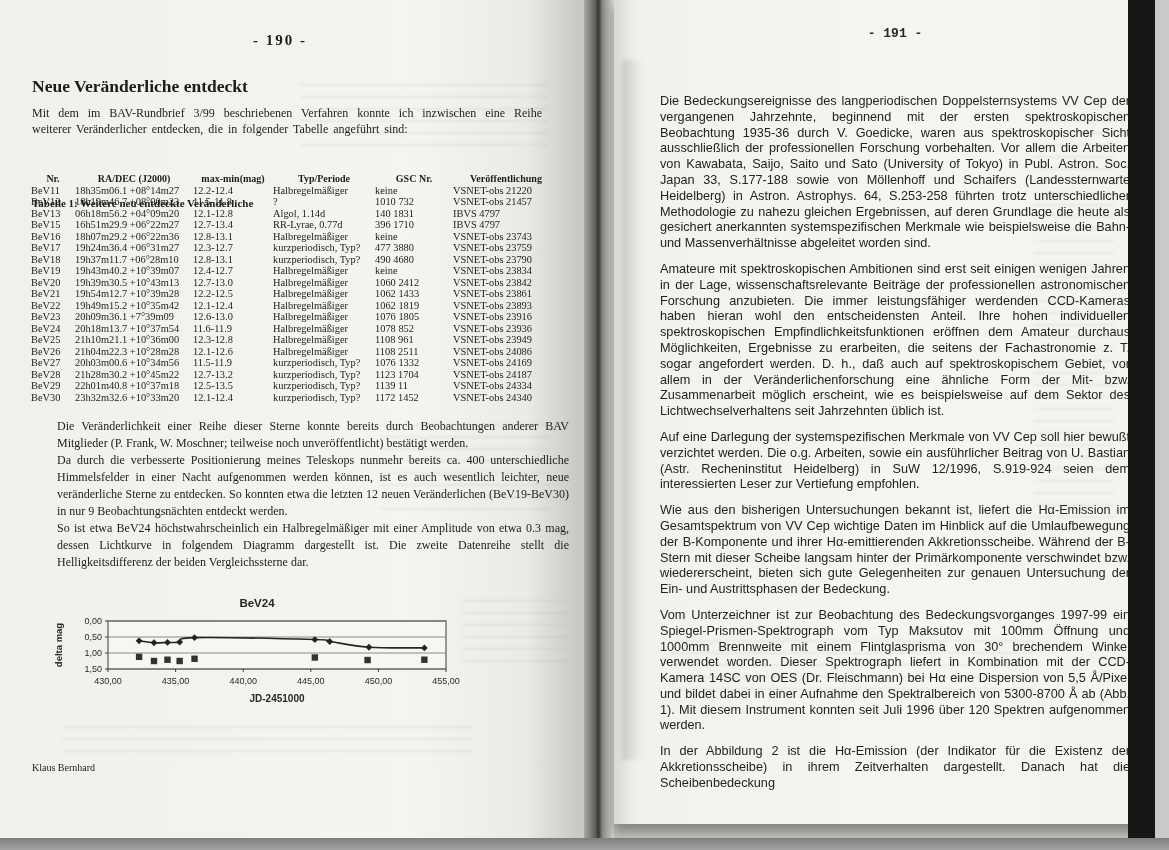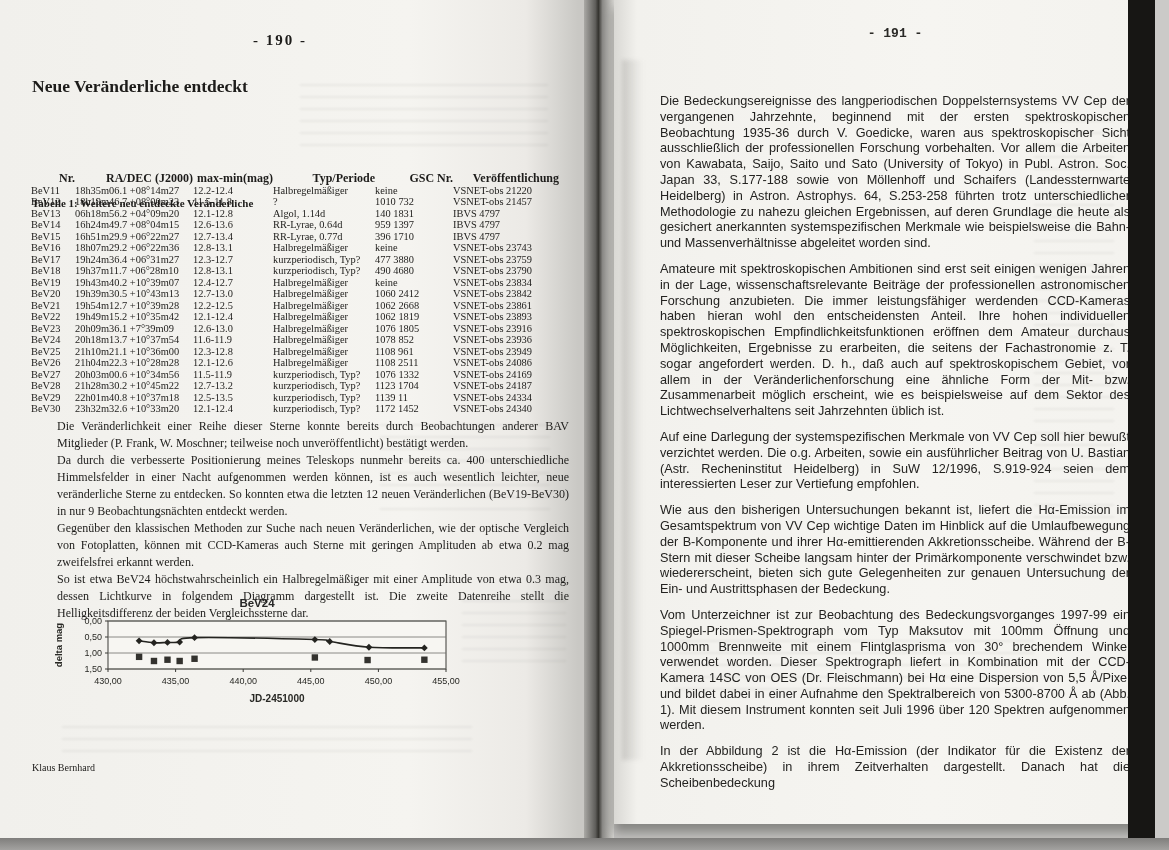--- a/index.html
+++ b/index.html
@@ -23,21 +23,21 @@
   .pageno-l{position:absolute;left:0;top:32px;width:560px;text-align:center;
     font-weight:700;font-size:15px;letter-spacing:2px;}
   .title-l{position:absolute;left:32px;top:64px;font-weight:700;font-size:17.5px;margin-top:12px;}
   .intro{position:absolute;left:32px;top:106px;width:510px;font-size:12px;line-height:15.5px;
     text-align:justify;word-spacing:2px;}
   .table-title{position:absolute;left:32px;top:158px;font-weight:700;font-size:11px;margin-top:39px;}
   .startable{position:absolute;left:31px;top:173px;border-collapse:collapse;table-layout:fixed;
     font-size:10.4px;line-height:11.5px;}
   .startable col.c0{width:44px}.startable col.c1{width:118px}.startable col.c2{width:80px}
   .startable col.c3{width:102px}.startable col.c4{width:78px}.startable col.c5{width:106px}
-  .startable th{font-weight:700;text-align:right;padding:0;white-space:nowrap;font-size:12px;}
+  .startable th{font-weight:700;text-align:center;padding:0;white-space:nowrap;font-size:10px;}
   .startable td{padding:0;white-space:nowrap;overflow:hidden;}
   .paras-l{position:absolute;left:32px;top:418px;width:512px;font-size:12px;line-height:17px;
     text-align:justify;margin-left:25px;}
   .paras-l p{margin:0;}
   .figure{position:absolute;left:50px;top:597px;width:414px;height:128px;margin:0;}
   .chart-title{text-align:center;font-family:"Liberation Sans",sans-serif;
     font-weight:700;font-size:11.5px;color:#262626;margin-bottom:2px;}
   .signature{position:absolute;left:32px;top:762px;font-size:10px;}
 
   
@@ -59,20 +59,21 @@
   svg text{font-family:"Liberation Sans",sans-serif;fill:#282824;}
 </style>
 </head>
 <body>
 
 <div class="scan">
 
   <div class="page left">
     <div class="pageno-l">- 190 -</div>
     <div class="title-l">Neue Veränderliche entdeckt</div>
+    <div class="intro">Mit dem im BAV-Rundbrief 3/99 beschriebenen Verfahren konnte ich inzwischen eine Reihe weiterer Veränderlicher entdecken, die in folgender Tabelle angeführt sind:</div>
     <div class="table-title">Tabelle 1: Weitere neu entdeckte Veränderliche</div>
     <table class="startable">
       <colgroup>
           <col class="c0">
           <col class="c1">
           <col class="c2">
           <col class="c3">
           <col class="c4">
           <col class="c5">
         </colgroup>
@@ -105,28 +106,20 @@
           </tr>
           <tr>
             <td>BeV13</td>
             <td>06h18m56.2 +04°09m20</td>
             <td>12.1-12.8</td>
             <td>Algol, 1.14d</td>
             <td>140 1831</td>
             <td>IBVS 4797</td>
           </tr>
           <tr>
-            <td>BeV14</td>
-            <td>16h24m49.7 +08°04m15</td>
-            <td>12.6-13.6</td>
-            <td>RR-Lyrae, 0.64d</td>
-            <td>959 1397</td>
-            <td>IBVS 4797</td>
-          </tr>
-          <tr>
             <td>BeV15</td>
             <td>16h51m29.9 +06°22m27</td>
             <td>12.7-13.4</td>
             <td>RR-Lyrae, 0.77d</td>
             <td>396 1710</td>
             <td>IBVS 4797</td>
           </tr>
           <tr>
             <td>BeV16</td>
             <td>18h07m29.2 +06°22m36</td>
@@ -165,21 +158,21 @@
             <td>12.7-13.0</td>
             <td>Halbregelmäßiger</td>
             <td>1060 2412</td>
             <td>VSNET-obs 23842</td>
           </tr>
           <tr>
             <td>BeV21</td>
             <td>19h54m12.7 +10°39m28</td>
             <td>12.2-12.5</td>
             <td>Halbregelmäßiger</td>
-            <td>1062 2668</td>
+            <td>1062 1433</td>
             <td>VSNET-obs 23861</td>
           </tr>
           <tr>
             <td>BeV22</td>
             <td>19h49m15.2 +10°35m42</td>
             <td>12.1-12.4</td>
             <td>Halbregelmäßiger</td>
             <td>1062 1819</td>
             <td>VSNET-obs 23893</td>
           </tr>
@@ -245,21 +238,20 @@
             <td>12.1-12.4</td>
             <td>kurzperiodisch, Typ?</td>
             <td>1172 1452</td>
             <td>VSNET-obs 24340</td>
           </tr>
         </tbody>
     </table>
     <div class="paras-l" id="left-paras">
         <p>Die Veränderlichkeit einer Reihe dieser Sterne konnte bereits durch Beobachtungen anderer BAV Mitglieder (P. Frank, W. Moschner; teilweise noch unveröffentlicht) bestätigt werden.</p>
         <p>Da durch die verbesserte Positionierung meines Teleskops nunmehr bereits ca. 400 unterschiedliche Himmelsfelder in einer Nacht aufgenommen werden können, ist es auch wesentlich leichter, neue veränderliche Sterne zu entdecken. So konnten etwa die letzten 12 neuen Veränderlichen (BeV19-BeV30) in nur 9 Beobachtungsnächten entdeckt werden.</p>
-        <p>Gegenüber den klassischen Methoden zur Suche nach neuen Veränderlichen, wie der optische Vergleich von Fotoplatten, können mit CCD-Kameras auch Sterne mit geringen Amplituden ab etwa 0.2 mag zweifelsfrei erkannt werden.</p>
         <p>So ist etwa BeV24 höchstwahrscheinlich ein Halbregelmäßiger mit einer Amplitude von etwa 0.3 mag, dessen Lichtkurve in folgendem Diagramm dargestellt ist. Die zweite Datenreihe stellt die Helligkeitsdifferenz der beiden Vergleichssterne dar.</p>
       </div>
     <figure class="figure">
       <div class="chart-title">BeV24</div>
       <svg id="chart-svg" width="414" height="104">
           <rect x="58" y="10" width="338" height="48" fill="#f7f6f2" stroke="#3a3a36" stroke-width="1"></rect>
           <line x1="58" y1="10" x2="396" y2="10" stroke="#6f6e6a" stroke-width="0.8"></line>
           <line x1="55" y1="10" x2="58" y2="10" stroke="#3a3a36" stroke-width="1"></line>
           <text x="52" y="13" text-anchor="end" font-size="9">0,00</text>
           <line x1="58" y1="26" x2="396" y2="26" stroke="#6f6e6a" stroke-width="0.8"></line>

